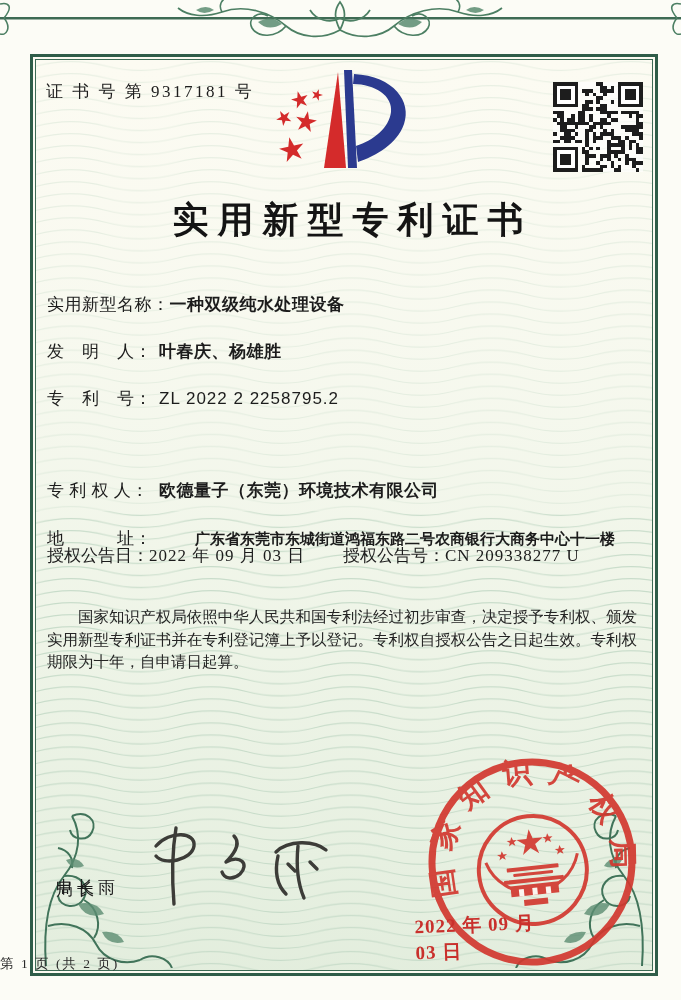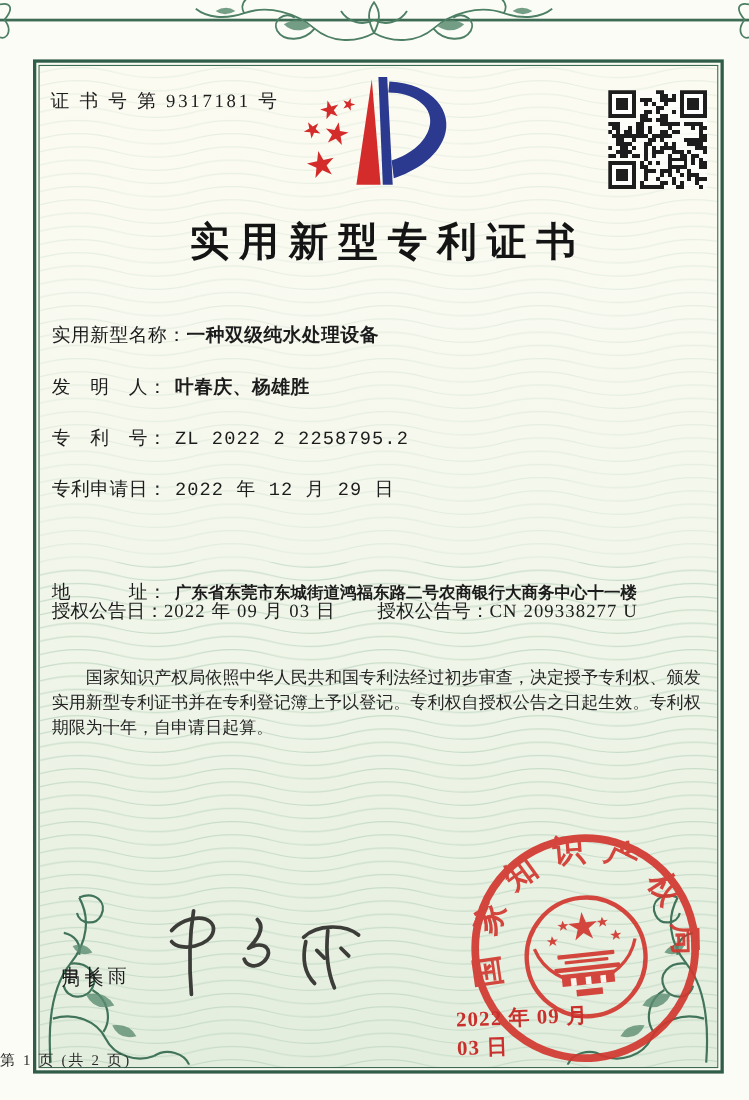--- a/index.html
+++ b/index.html
@@ -17,22 +17,22 @@
   .corner-orn.right{right:2px;transform:scaleX(-1);}
   
   .content{left:0;top:0;width:542px;height:1000px;}
   .cert-no{left:46px;top:80px;font-size:17px;letter-spacing:2.5px;font-weight:500;}
   .logo{left:262px;top:60px;width:155px;height:118px;}
   .qr{left:553px;top:82px;width:90px;height:90px;}
   .title{left:0;top:196px;width:681px;text-align:center;font-size:36px;font-weight:700;letter-spacing:9px;color:#141414;margin-left:12px;}
   .row{left:47px;font-size:17px;white-space:nowrap;letter-spacing:0.5px;}
   .row .label{display:inline-block;min-width:112px;font-weight:500;}
   .row .value{font-family:"Liberation Sans","DejaVu Sans",sans-serif;font-weight:600;}
-  .row .value.serif{font-family:Liberation Mono, monospace;font-weight:500;letter-spacing:1px;}
-  .row.addr .value{font-size:15px;letter-spacing:0;}
+  .row .value.serif{font-family:Liberation Sans, sans-serif;font-weight:500;letter-spacing:1px;}
+  .row.addr .value{font-size:15px;letter-spacing:0;margin-left:36px;}
   .grant{left:47px;top:544px;font-size:17px;white-space:nowrap;}
   .grant .label{font-weight:500;}
   .grant .value{font-family:"Liberation Serif","DejaVu Serif",serif;letter-spacing:1px;}
   .grant .second{position:absolute;left:296px;top:0;white-space:nowrap;}
   .paras{left:47px;top:606px;width:590px;font-size:15.5px;line-height:22.5px;text-align:justify;color:#242424;}
   .paras p{margin:0;text-indent:2em;}
   .signer-title{left:56px;top:838px;font-size:17px;letter-spacing:4px;margin-top:40px;}
   .signer-name{left:56px;top:876px;font-size:17px;letter-spacing:4px;}
   .signature{left:138px;top:816px;width:230px;height:96px;}
   .seal{left:424px;top:754px;width:216px;height:216px;transform:rotate(-6deg);}
@@ -387,22 +387,22 @@
 
     <div class="abs row" style="top:293px">
       <span class="label">实用新型名称：</span><span class="value">一种双级纯水处理设备</span>
     </div>
     <div class="abs row" style="top:340px">
       <span class="label">发　明　人：</span><span class="value">叶春庆、杨雄胜</span>
     </div>
     <div class="abs row" style="top:387px">
       <span class="label">专　利　号：</span><span class="value serif">ZL 2022 2 2258795.2</span>
     </div>
-    <div class="abs row" style="top:433px">
-      <span class="label">专利申请日：</span><span class="value serif">2022 年 12 月 29 日</span>
+    <div class="abs row" style="top:479px">
+      <span class="label">专 利 权 人：</span><span class="value">欧德量子（东莞）环境技术有限公司</span>
     </div>
     <div class="abs row addr" style="top:527px">
       <span class="label">地　　　址：</span><span class="value">广东省东莞市东城街道鸿福东路二号农商银行大商务中心十一楼</span>
     </div>
 
     <div class="abs grant">
       <span><span class="label">授权公告日：</span><span class="value">2022 年 09 月 03 日</span></span>
       <span class="second"><span class="label">授权公告号：</span><span class="value">CN 209338277 U</span></span>
     </div>
 

